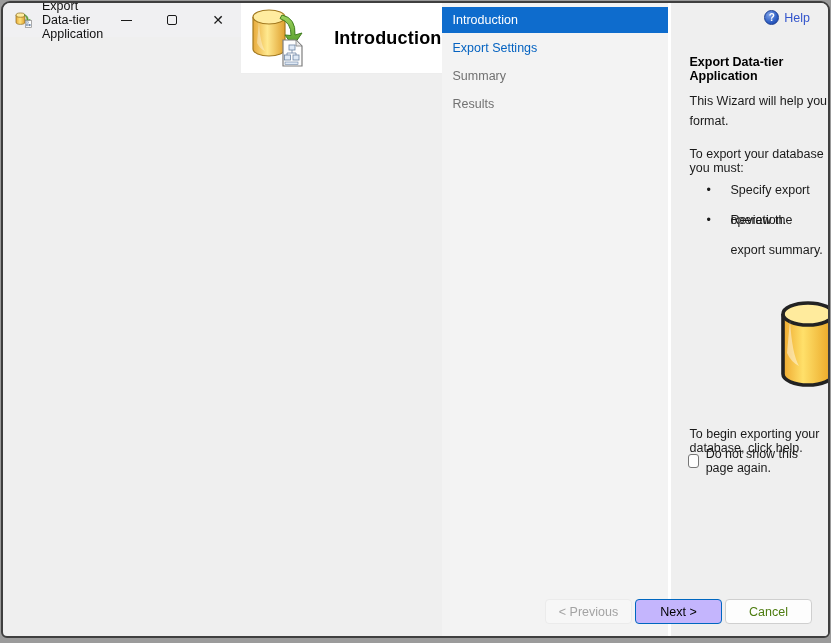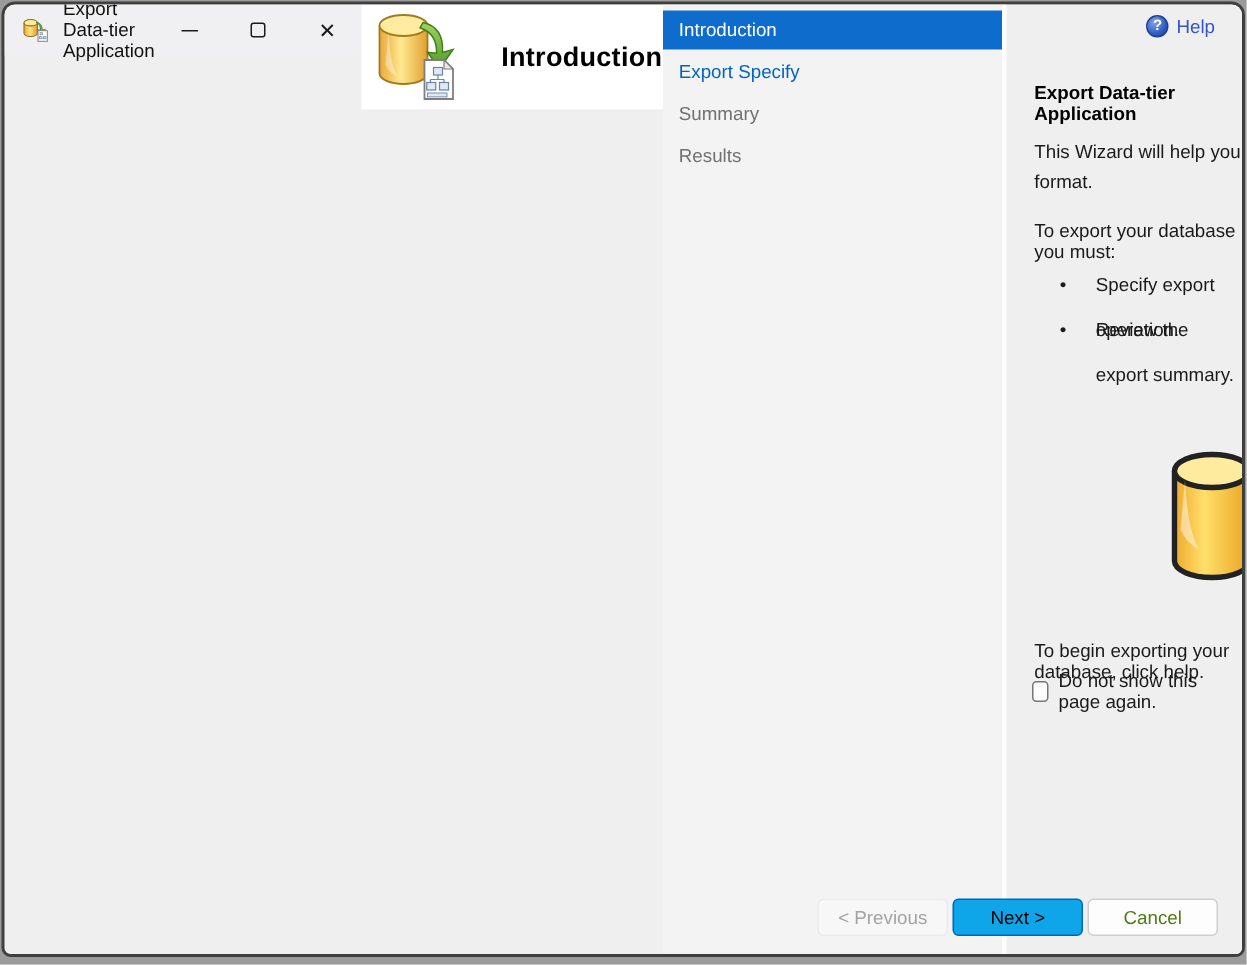--- a/index.html
+++ b/index.html
@@ -119,21 +119,21 @@
   .button-row {
     position:absolute; bottom:12px; right:16px;
     display:flex; gap:3px;
   }
   .btn {
     width:87px; height:25px; font-size:12.5px; font-family:"Liberation Sans", sans-serif;
     border-radius:4px; display:flex; align-items:center; justify-content:center;
     cursor:pointer;
   }
   .btn-disabled { background:#f7f7f7; border:1px solid #ebebeb; color:#a3a3a3; cursor:default; }
-  .btn-default  { background:#0ea5e9; border:1.5px solid #0067c0; color:#000; }
+  .btn-default  { background:#c4b5fd; border:1.5px solid #0067c0; color:#000; }
   .btn-normal   { background:#fdfdfd; border:1px solid #cfcfcf; color:#4d7c0f; }
 </style>
 </head>
 <body>
 
 <div class="window">
 
   <div class="titlebar">
     <svg class="app-icon" viewBox="0 0 20 18">
       <defs>
@@ -197,21 +197,21 @@
     <span class="page-title">Introduction</span>
   </div>
 
   <div class="main">
 
     <div class="sidebar">
       <div class="nav-item selected">
         <span>Introduction</span>
       </div>
       <div class="nav-item link">
-        <span>Export Specify</span>
+        <span>Export Settings</span>
       </div>
       <div class="nav-item muted">
         <span>Summary</span>
       </div>
       <div class="nav-item muted">
         <span>Results</span>
       </div>
     </div>
     <div class="sidebar-sep"></div>
 

